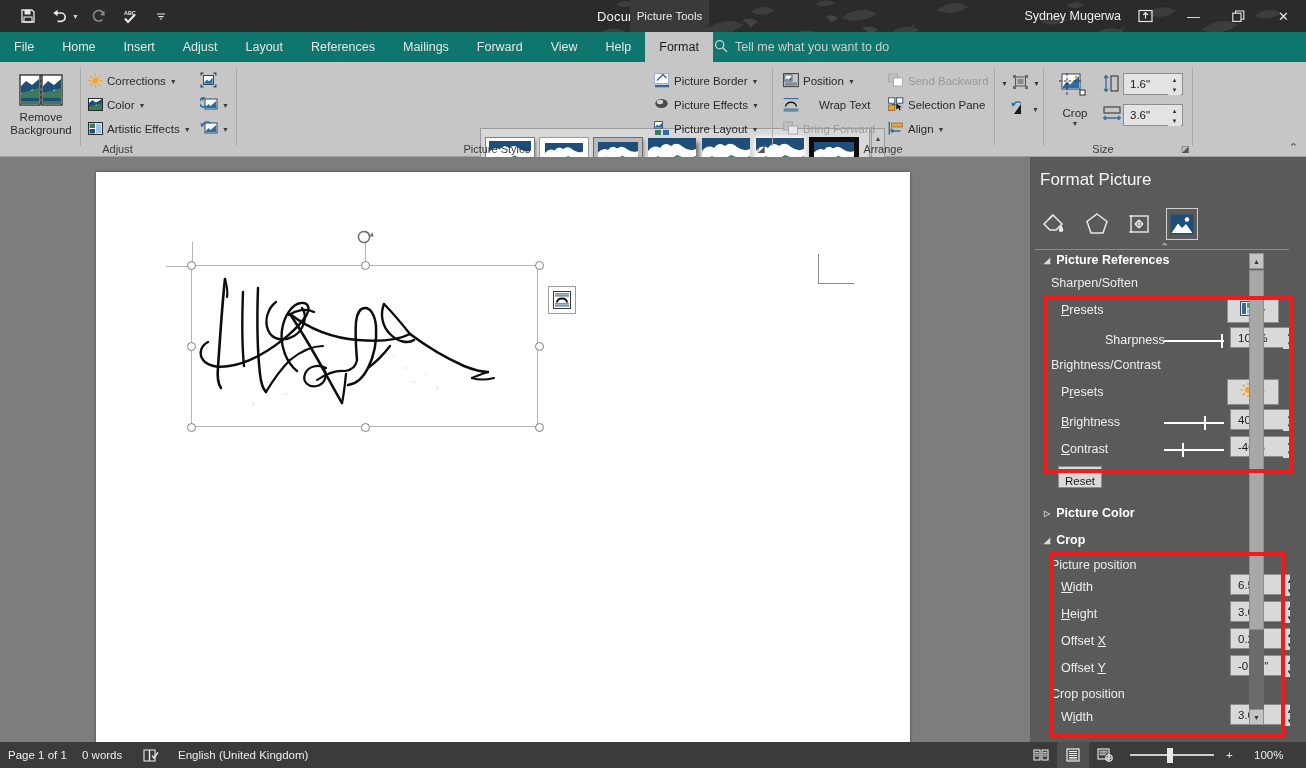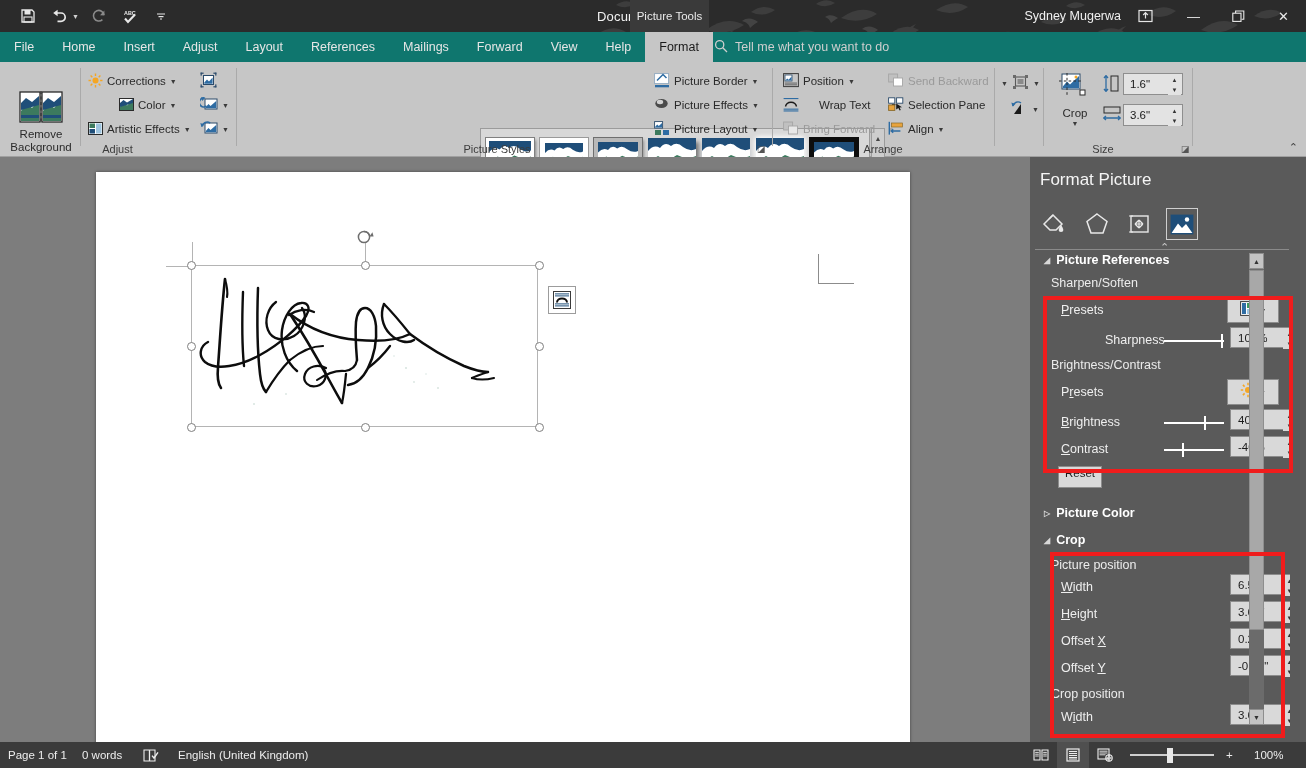--- a/index.html
+++ b/index.html
@@ -199,21 +199,21 @@
     position: absolute; width: 52px; height: 26px; background: #d9d9d9;
     border: 1px solid #8c8c8c; display: flex; align-items: center;
     justify-content: center; gap: 3px;
   }
   .slider { position: absolute; height: 14px; }
   .slider .track { position: absolute; left: 0; top: 6px; width: 100%; height: 2px; background: #ffffff; }
   .slider .knob { position: absolute; top: 0; width: 2px; height: 14px; background: #ffffff; }
   .reset-btn {
     position: absolute; width: 44px; height: 22px; background: #d9d9d9;
     border: 1px solid #8c8c8c; font-size: 11.5px; color: #1b1b1b;
-    display: flex; align-items: flex-start; justify-content: center;
+    display: flex; align-items: flex-end; justify-content: center;
   }
 
   .pscroll {
     position: absolute; left: 1249px; top: 253px; width: 15px; height: 472px;
     background: #6b6b6b;
   }
   .pscroll-arrow {
     position: absolute; left: 0; width: 15px; height: 16px; background: #c4c4c4;
     border: 1px solid #8e8e8e; display: flex; align-items: center; justify-content: center;
     font-size: 7px; color: #333;
@@ -365,21 +365,21 @@
           <circle cx="5.7" cy="5.7" r="4.1" fill="none" stroke="currentColor" stroke-width="1.3"></circle>
           <path d="M8.8 8.8 L13 13" stroke="currentColor" stroke-width="1.3"></path>
         </svg>
     </span>
     <span>Tell me what you want to do</span>
   </div>
 
   <div class="ribbon">
 
     <div class="grp" style="left:0; width:235px;">
-      <div class="big-btn" style="left:10px; top:12px; width:62px;margin-top:17px;">
+      <div class="big-btn" style="left:10px; top:12px; width:62px;">
         <span>
           <svg width="44" height="34" viewBox="0 0 44 34">
             <rect x="1" y="1" width="20" height="30" fill="#fff" stroke="#2a2a2a" stroke-width="1.3"></rect>
             <path d="M2 20 L8 12 L13 17 L20 9 L20 30 L2 30z" fill="#3c7a5e"></path>
             <path d="M2 12 L7 7 L13 11 L20 5 L20 14 L2 19z" fill="#1f4e79"></path>
             <rect x="2" y="24" width="18" height="3" fill="#1f4e79"></rect>
             <rect x="23" y="1" width="20" height="30" fill="#fff" stroke="#2a2a2a" stroke-width="1.3"></rect>
             <path d="M24 20 L30 12 L35 17 L42 9 L42 30 L24 30z" fill="#3c7a5e"></path>
             <path d="M24 12 L29 7 L35 11 L42 5 L42 14 L24 19z" fill="#1f4e79"></path>
             <rect x="24" y="24" width="18" height="3" fill="#1f4e79"></rect>
@@ -396,21 +396,21 @@
           <svg width="15" height="15" viewBox="0 0 15 15">
               <circle cx="7.5" cy="7.5" r="3" fill="#f5a623"></circle>
               <g stroke="#f5a623" stroke-width="1.4">
                 <path d="M7.5 0.5v2.4M7.5 12.1v2.4M0.5 7.5h2.4M12.1 7.5h2.4M2.6 2.6l1.7 1.7M10.7 10.7l1.7 1.7M12.4 2.6l-1.7 1.7M4.3 10.7l-1.7 1.7"></path>
               </g>
             </svg>
         </span>
         <span>Corrections</span>
         <span class="caret">▼</span>
       </div>
-      <div class="r-item" style="left:88px; top:32px;margin-left:31px;">
+      <div class="r-item" style="left:88px; top:32px;">
         <span>
           <svg width="15" height="15" viewBox="0 0 15 15">
               <rect x="0.5" y="1.5" width="14" height="12" fill="#fff" stroke="#2a2a2a" stroke-width="1"></rect>
               <path d="M1 10 L5 5.5 L8 8.5 L14 3 L14 13 L1 13z" fill="#3c7a5e"></path>
               <path d="M1 6 L4.5 3 L8 5.5 L14 2 L14 6 L1 10z" fill="#1f4e79"></path>
             </svg>
         </span>
         <span>Color</span>
         <span class="caret">▼</span>
       </div>

